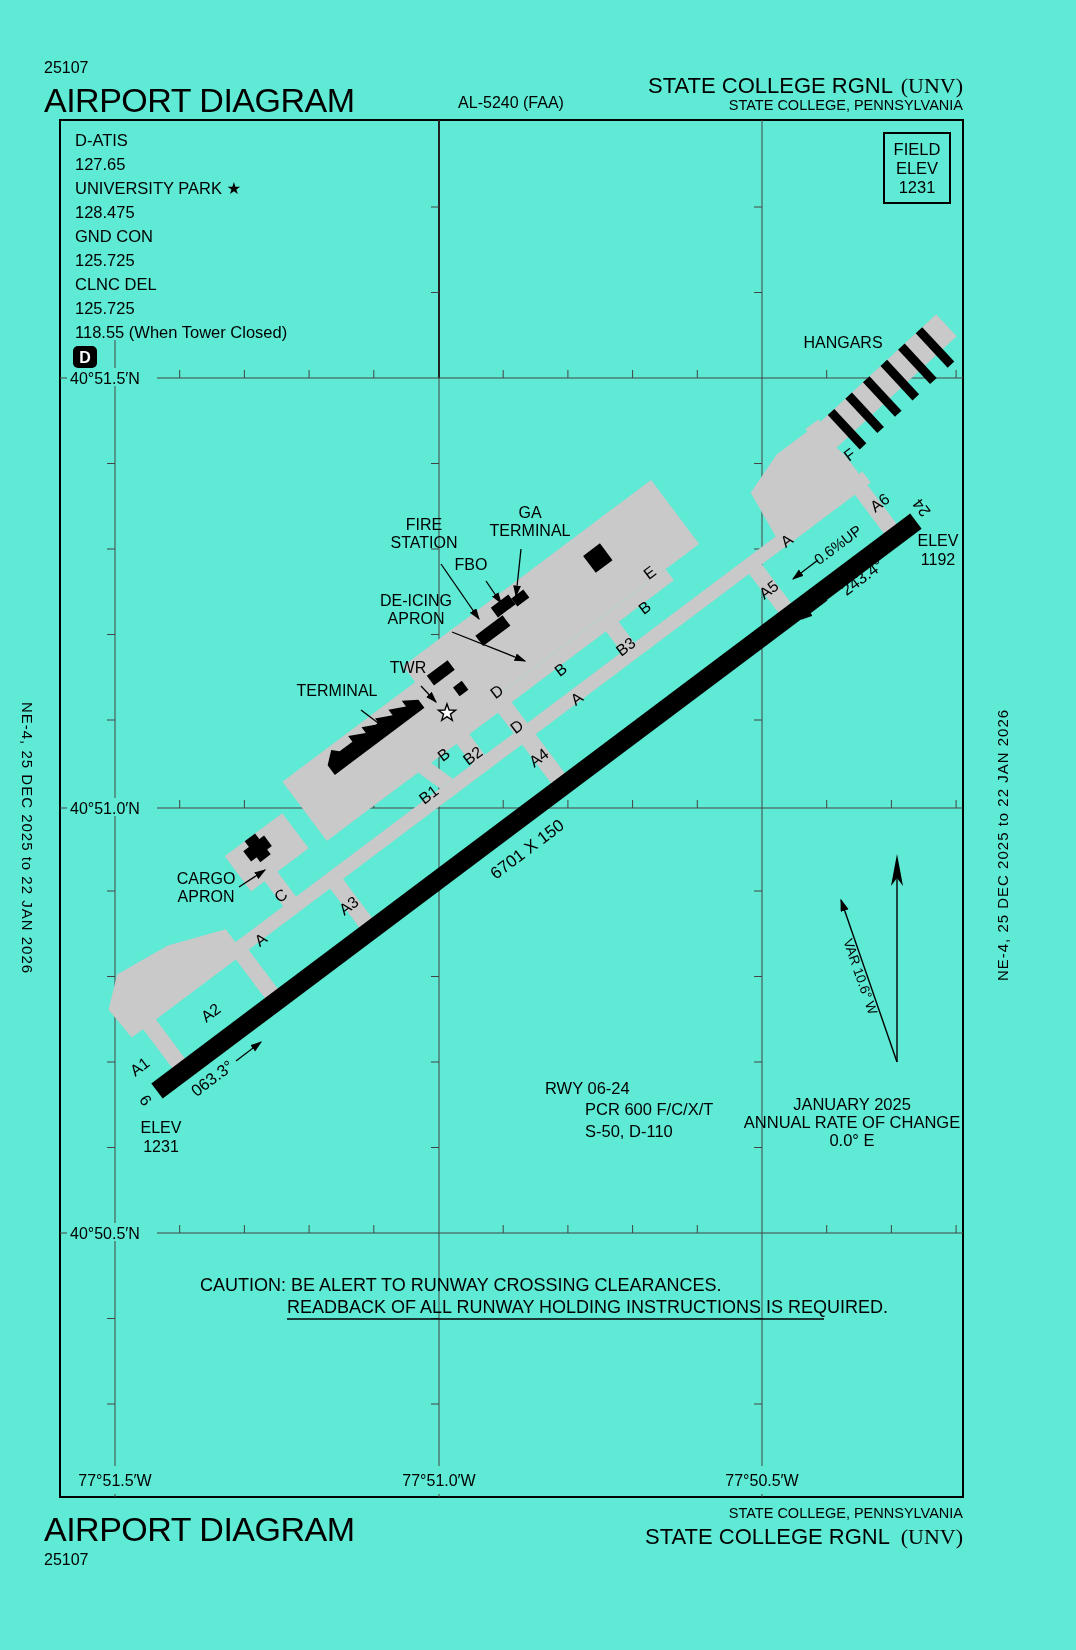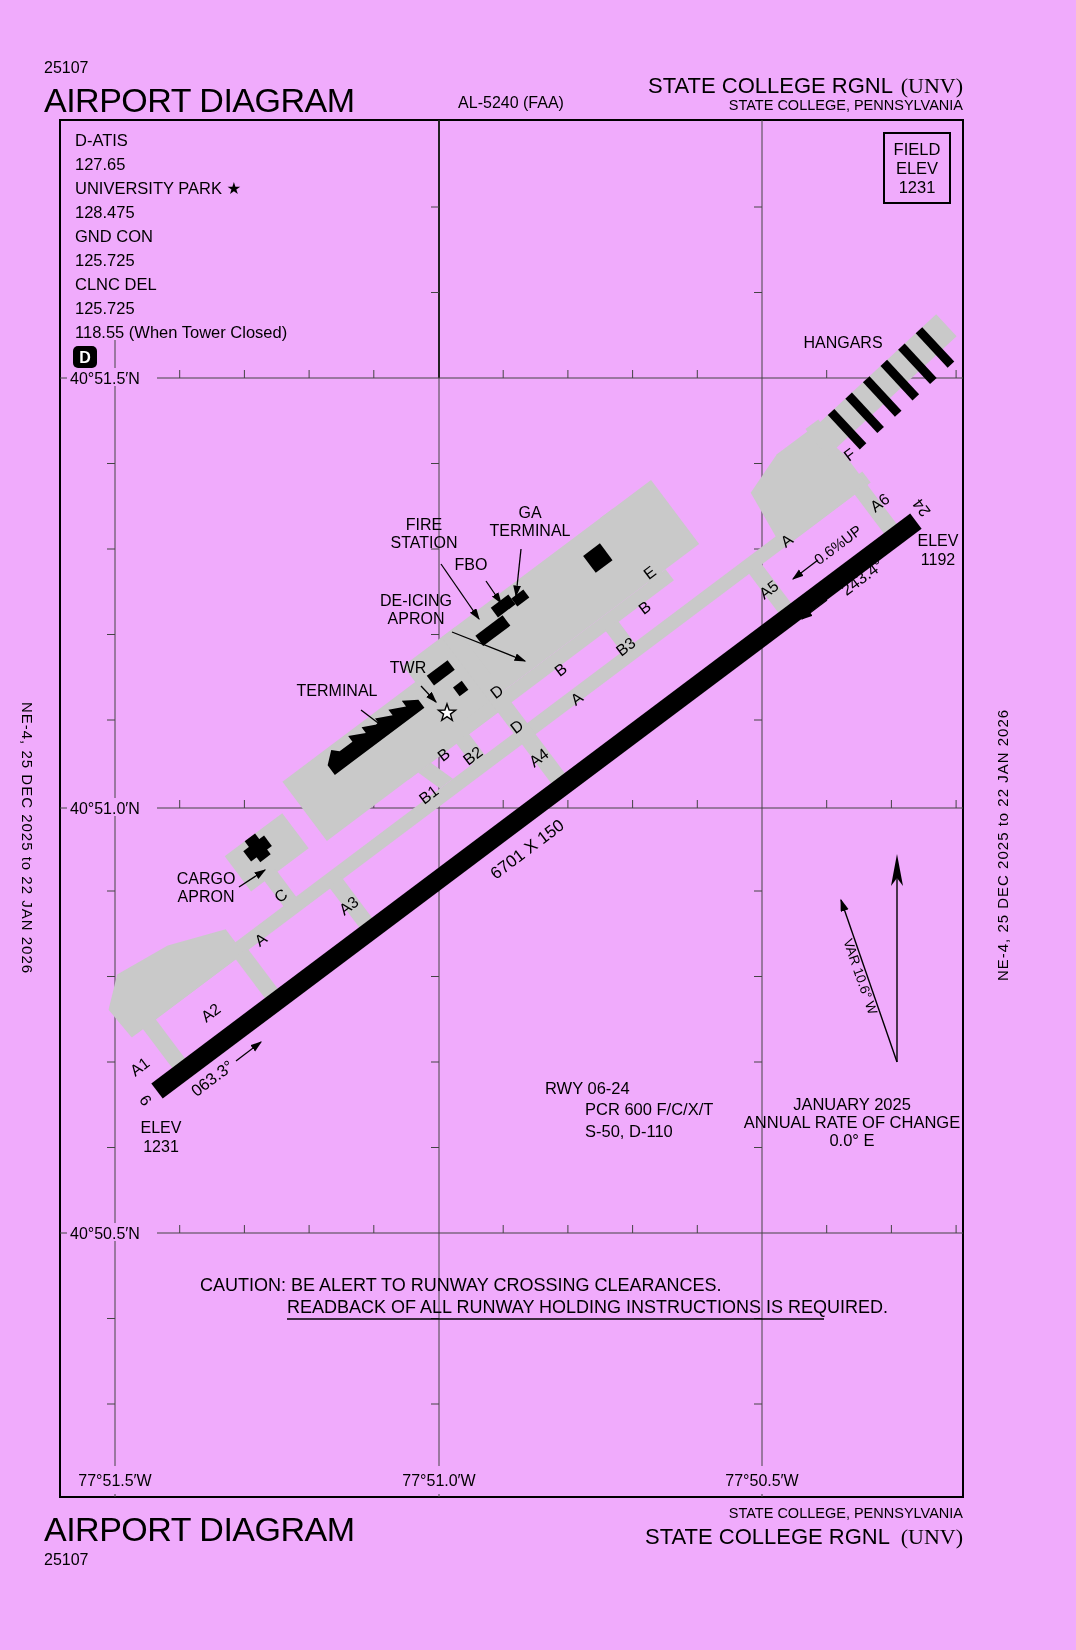--- a/index.html
+++ b/index.html
@@ -1,16 +1,16 @@
 <!DOCTYPE html>
 <html><head>
 <meta charset="utf-8">
 <style>
   html,body{margin:0;padding:0;background:#fff;}
-  #page{position:relative;width:1076px;height:1650px;background:#f0abfc;overflow:hidden;}
+  #page{position:relative;width:1076px;height:1650px;background:#5eead4;overflow:hidden;}
   svg text{font-family:"Liberation Sans",sans-serif;fill:#000;}
   .serif{font-family:"Liberation Serif",serif;}
   .fs13{font-size:13.5px}.fs145{font-size:14.5px}.fs15{font-size:15px}
   .fs16{font-size:16px}.fs165{font-size:16.5px}.fs17{font-size:17px}
   .fs18{font-size:18px}.fs22{font-size:22px}
   .fs34{font-size:34px;letter-spacing:-0.5px}
   .ls1{letter-spacing:1px}
   .bold{font-weight:bold}
 </style>
 </head>

